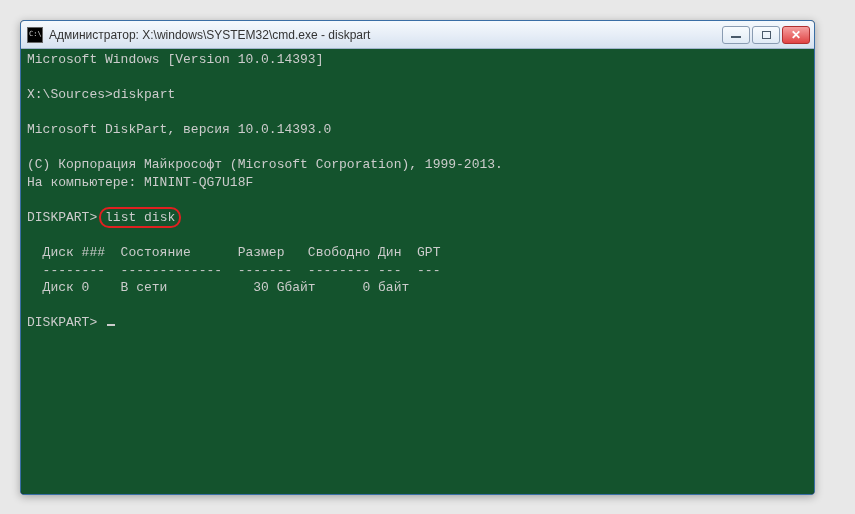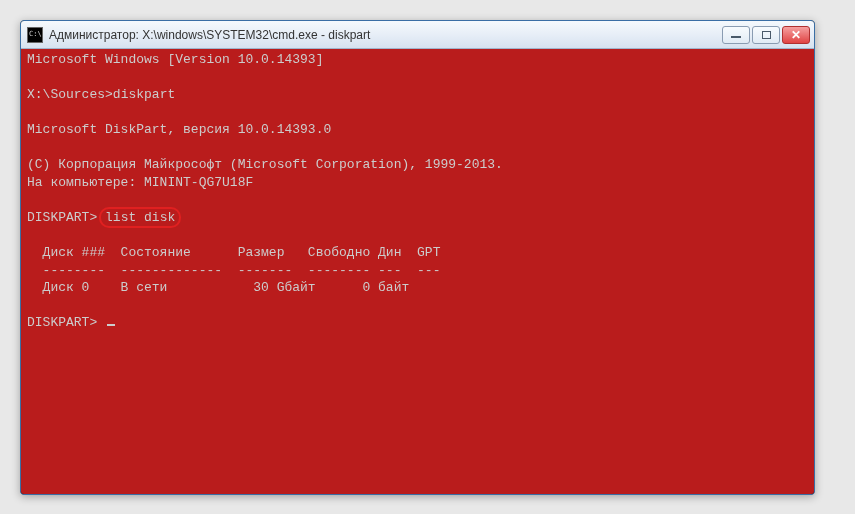--- a/index.html
+++ b/index.html
@@ -69,21 +69,21 @@
       cursor: pointer;
     }
     .win-btn.close {
       background: linear-gradient(to bottom, #f5a0a0, #e04343);
       border-color: #b03030;
     }
     .min-line { width: 10px; height: 2px; background: #4a5a6a; margin-top: 5px; }
     .max-box { width: 9px; height: 8px; border: 1.5px solid #4a5a6a; }
     .x-mark { color: #fff; font-weight: bold; font-size: 12px; line-height: 1; }
     .terminal {
-      background: #b91c1c;
+      background: #14532d;
       color: #ccc;
       font-family: "Consolas", "Courier New", monospace;
       font-size: 13px;
       line-height: 1.35;
       padding: 2px 6px;
       height: calc(100% - 28px);
       white-space: pre;
       overflow: hidden;
     }
     .hl {

